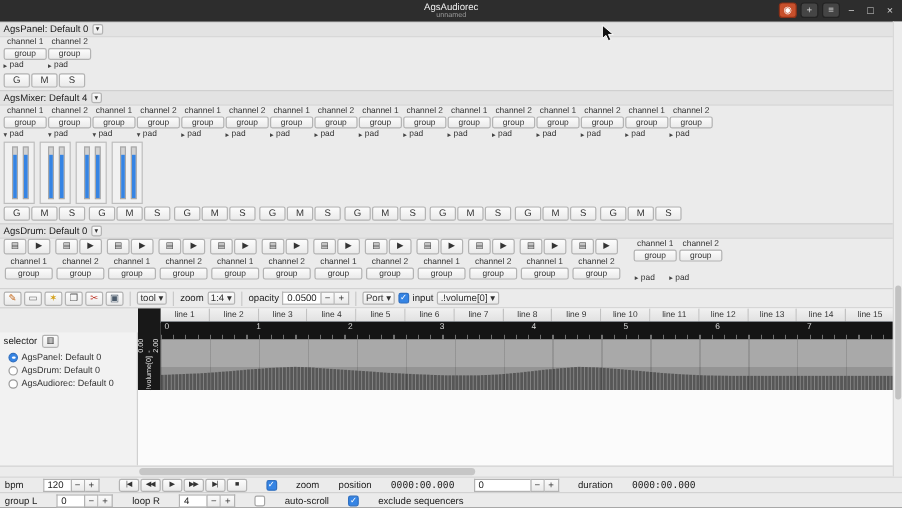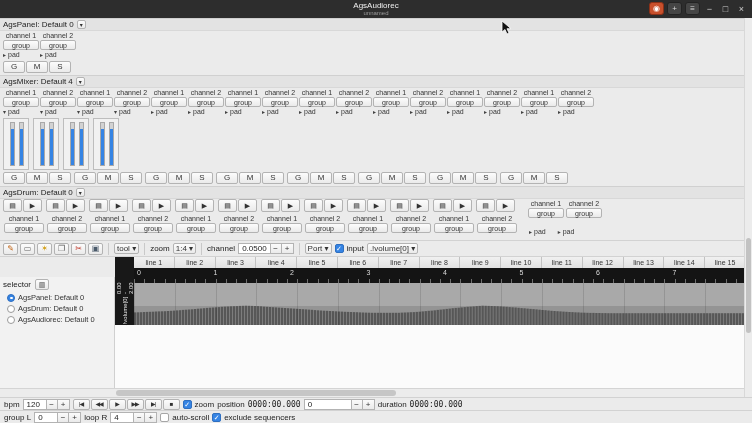--- a/index.html
+++ b/index.html
@@ -95,21 +95,21 @@
         background:linear-gradient(#a9a9a9 0 55%,#949494 55% 100%);}
   .band .grid{position:absolute;inset:0;
         background-image:repeating-linear-gradient(90deg,rgba(0,0,0,0.12) 0 1px,transparent 1px 40.8px);}
   #envelope{position:absolute;left:0;bottom:0;width:100%;height:100%;display:block;}
   #envelope rect{fill:#575757;}
   .vscroll{position:absolute;right:0;top:18px;bottom:26px;width:7px;background:#ececec;border-left:1px solid #d8d8d8;}
   .vthumb{position:absolute;left:1px;right:1px;top:58%;height:25%;background:#c2c2c2;border-radius:3px;}
   
   .hscroll{flex:0 0 8px;position:relative;background:#ececec;border-top:1px solid #d4d4d4;}
   .hthumb{position:absolute;left:116px;width:280px;top:1px;bottom:1px;background:#c6c6c6;border-radius:3px;}
-  .transport,.footer{flex:0 0 12px;display:flex;align-items:center;gap:3px;padding:0 4px;background:#ebebeb;
+  .transport,.footer{flex:0 0 12px;display:flex;align-items:center;gap:16px;padding:0 4px;background:#ebebeb;
                      border-top:1px solid #d2d2d2;}
   .tbtn{width:17px;height:11px;font-size:6px;letter-spacing:-1px;}
   
   .cursor{position:absolute;left:501px;top:20px;z-index:20;pointer-events:none;}
 </style>
 </head>
 <body>
 
 <div class="app">
 
@@ -734,21 +734,21 @@
         <div class="btn tool-btn">
           <span style="color: rgb(74, 90, 106);">▣</span>
         </div>
       </span>
     <div class="sep"></div>
     <div class="btn"><span>tool</span>&nbsp;<span>▾</span></div>
     <div class="sep"></div>
     <span class="lbl">zoom</span>
     <div class="btn"><span>1:4</span>&nbsp;<span>▾</span></div>
     <div class="sep"></div>
-    <span class="lbl">channel</span>
+    <span class="lbl">opacity</span>
     <div class="spin">
       <div class="val">0.0500</div>
       <button>−</button>
       <button>+</button>
     </div>
     <div class="sep"></div>
     <div class="btn"><span>Port</span>&nbsp;<span>▾</span></div>
     <span class="cb checked">
         <span>✓</span>
       </span>

